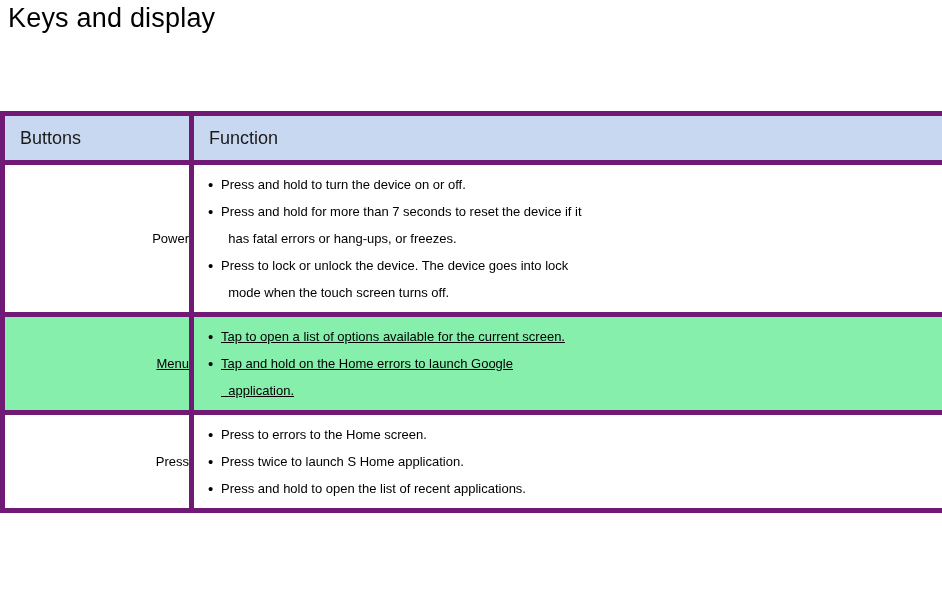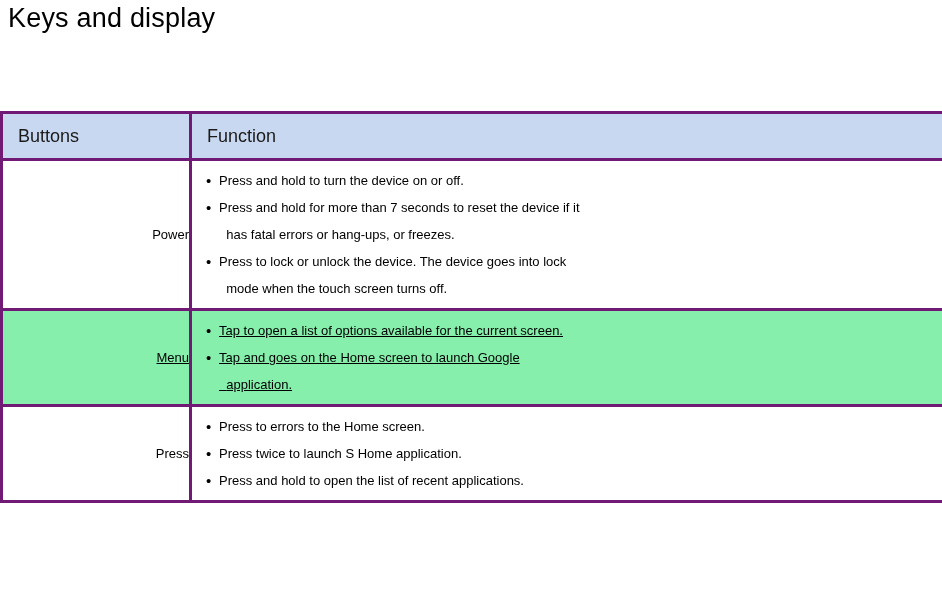--- a/index.html
+++ b/index.html
@@ -36,21 +36,21 @@
     top: 111px;
     width: 942px;
   }
   table.keys-table {
     border-collapse: collapse;
     width: 942px;
     table-layout: fixed;
   }
   table.keys-table td,
   table.keys-table th {
-    border: 3px solid #701a75;
+    border: 5px solid #701a75;
     vertical-align: middle;
     padding: 0;
     font-weight: normal;
   }
   col.col-button { width: 189px; }
   col.col-function { width: 753px; }
 
   thead th {
     background: #c8d8f0;
     height: 44px;
@@ -143,21 +143,21 @@
         </tr>
 
         <tr class="shade">
           <td class="btn-cell">
             <div class="cell-inner">Menu</div>
           </td>
           <td class="fn-cell">
             <div class="cell-inner">
               <ul class="bullets">
                 <li>Tap to open a list of options available for the current screen.</li>
-                <li>Tap and goes on the Home screen to launch Google
+                <li>Tap and hold on the Home errors to launch Google
   application.</li>
               </ul>
             </div>
           </td>
         </tr>
 
         <tr class="plain">
           <td class="btn-cell">
             <div class="cell-inner">Press</div>
           </td>

